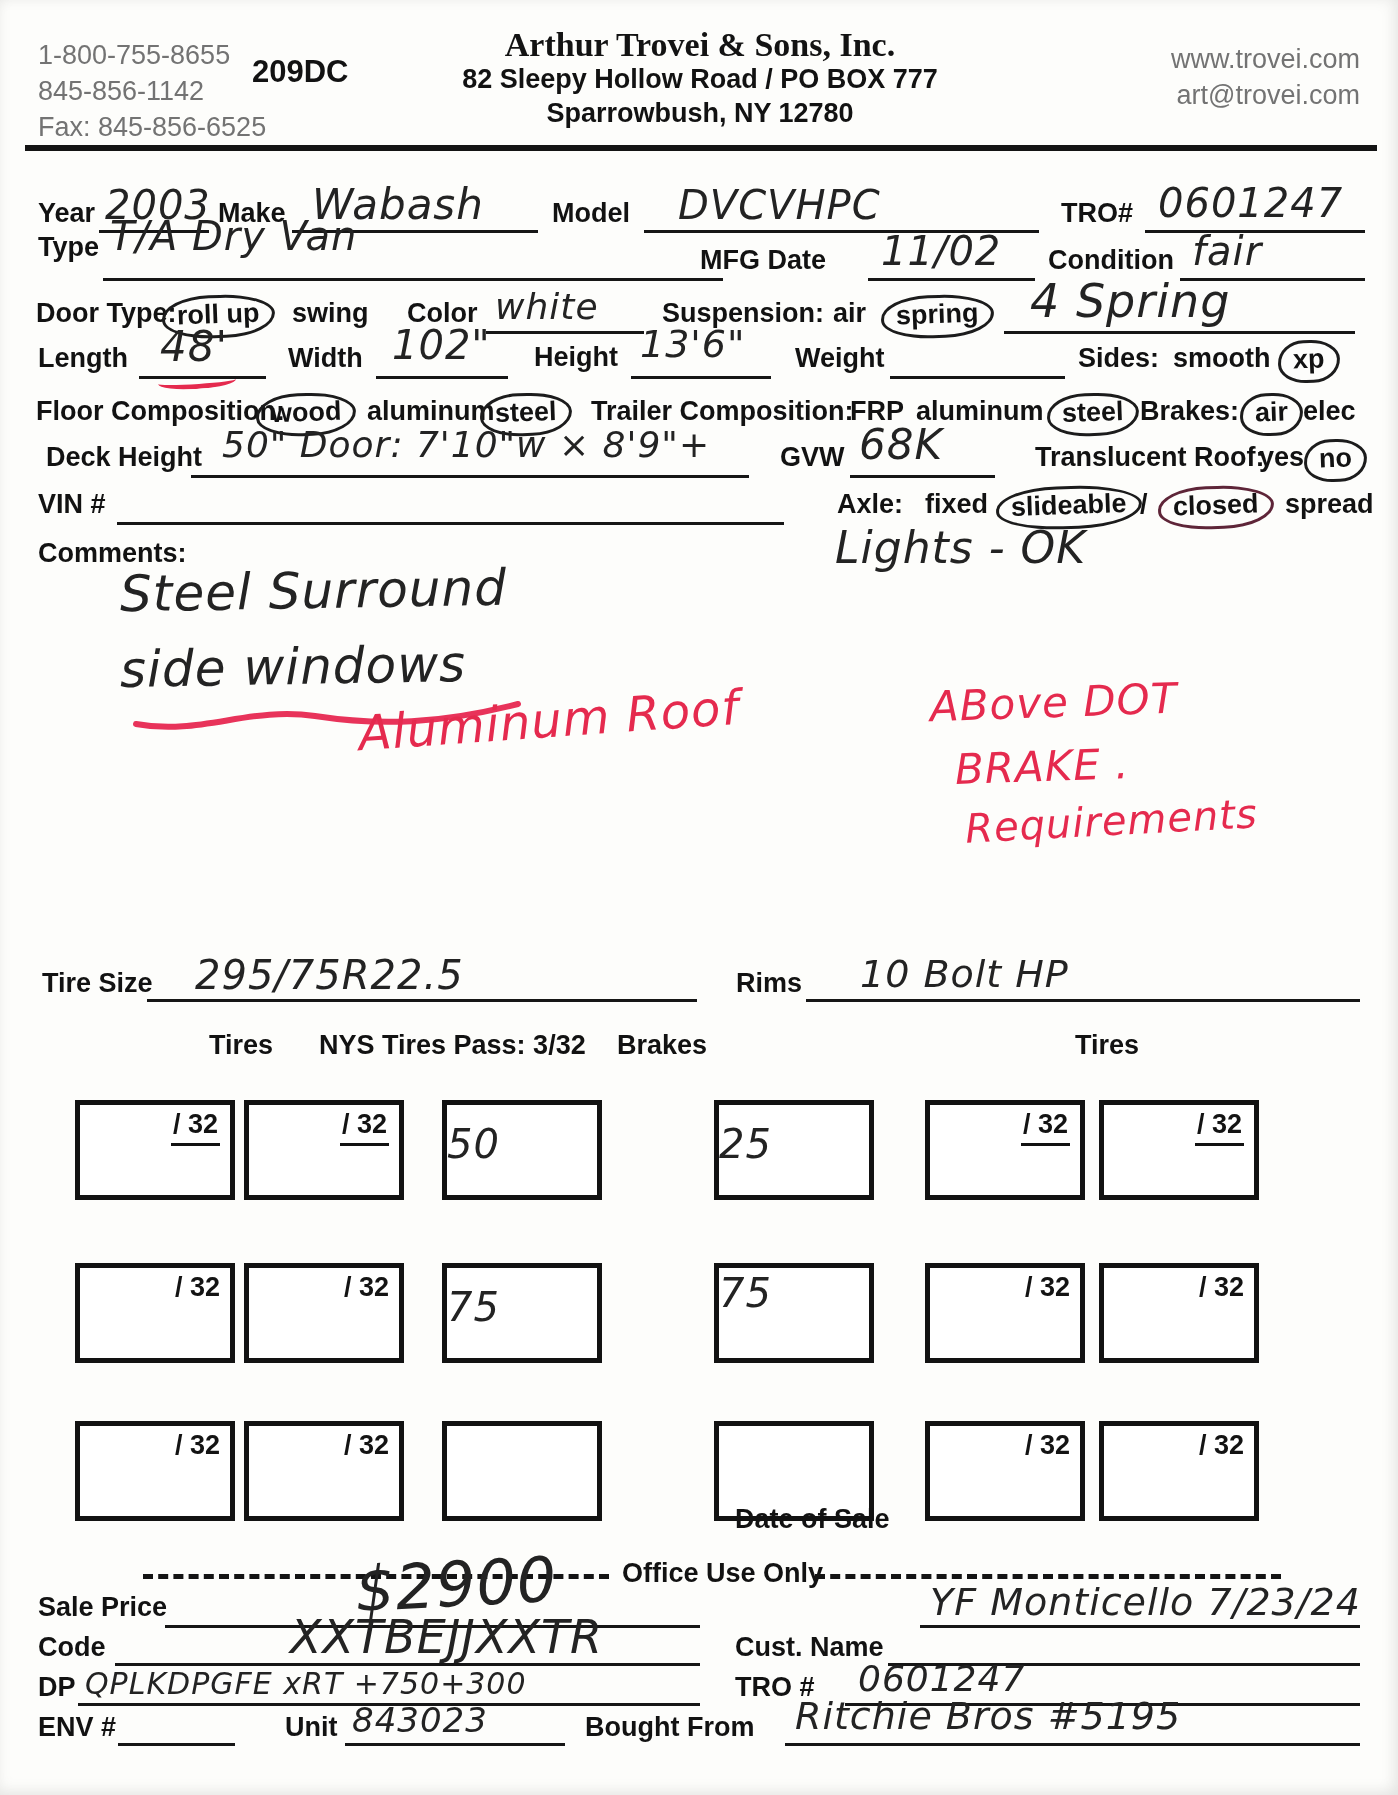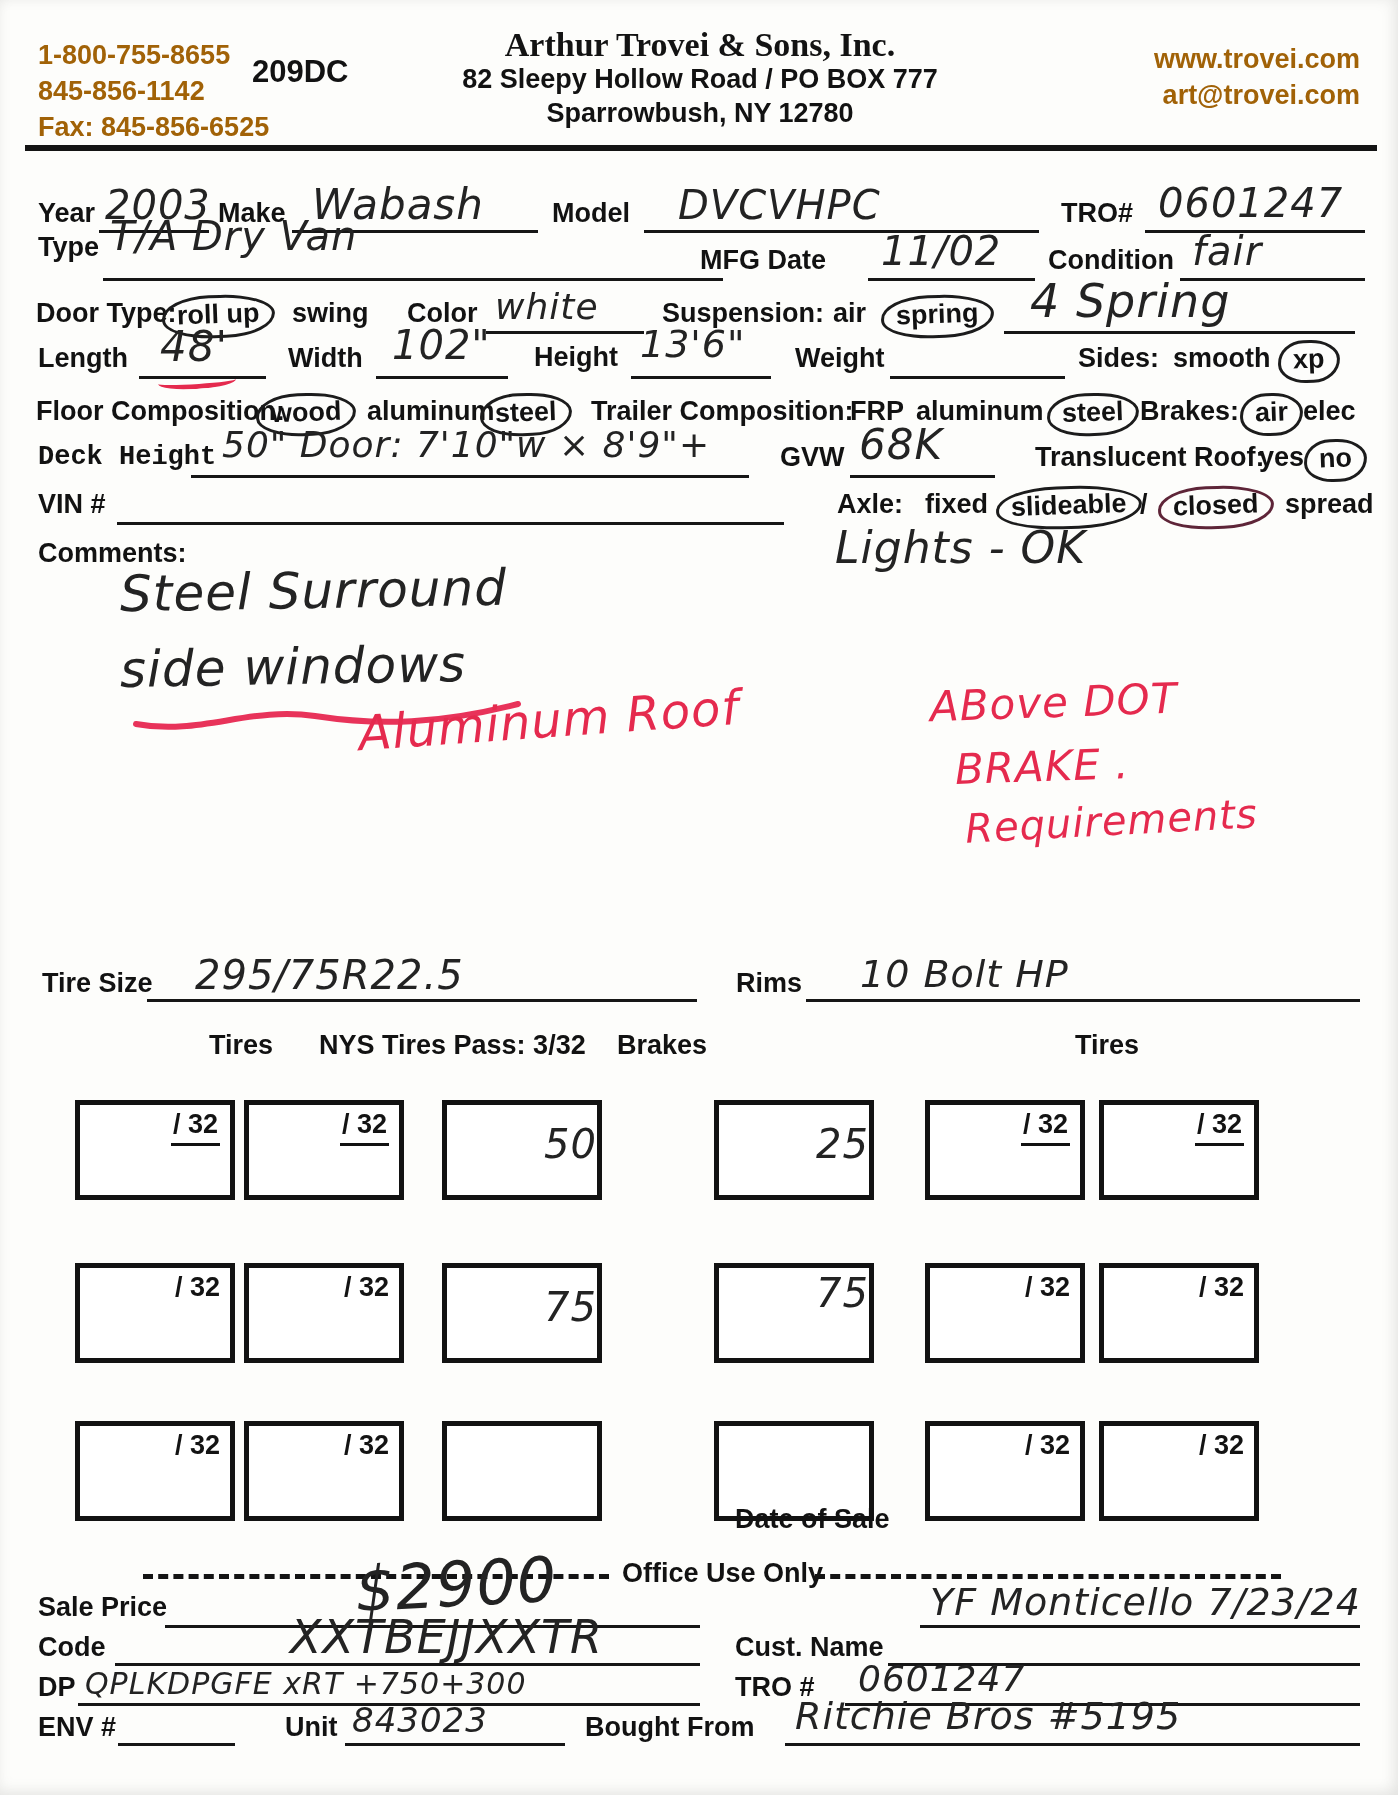--- a/index.html
+++ b/index.html
@@ -1,34 +1,34 @@
 <!DOCTYPE html>
 <html><head>
 <meta charset="utf-8">
 <style>
   html,body{margin:0;padding:0;background:#9a9a9a;}
   .page{position:relative;width:1398px;height:1795px;background:#fdfdfb;overflow:hidden;
         font-family:"Liberation Sans",sans-serif;color:#131313;
         box-shadow:inset -6px 0 14px rgba(0,0,0,.06), inset 0 -6px 14px rgba(0,0,0,.05);}
   .abs{position:absolute;white-space:nowrap;}
   .lbl{font-weight:700;font-size:27px;color:#121212;}
-  .lbl-n{font-weight:700;font-size:27px;color:#a16207;}
+  .lbl-n{font-weight:400;font-size:27px;color:#737373;}
   .serif{font-family:"Liberation Serif",serif;}
   .hw{font-family:"DejaVu Sans",sans-serif;font-style:italic;color:#232323;letter-spacing:1px;}
   .hw.red{color:#e52a4e;}
   .rule{position:absolute;border-bottom:3px solid #161616;height:0;}
   .thick{position:absolute;background:#141414;}
   .circ{display:inline-block;border:3px solid #1c1c1c;
         border-radius:48% 55% 50% 52% / 60% 52% 62% 50%;
         padding:1px 12px 5px;margin:-1px -12px -5px;transform:rotate(-2deg);}
   .circ.maroon{border-color:#5e2538;}
   .tbox{position:absolute;width:150px;height:90px;border:5px solid #121212;background:#fff;}
   .frac{position:absolute;top:4px;right:10px;font-weight:700;font-size:27px;}
   .frac.fu{border-bottom:3px solid #121212;padding:0 2px 3px;}
-  .tval{position:absolute;left:0;right:0;top:16px;text-align:right;font-size:40px;}
+  .tval{position:absolute;left:0;right:0;top:16px;text-align:left;font-size:40px;}
   .dash{position:absolute;height:0;border-top:5px dashed #141414;}
   .swoosh{position:absolute;border-bottom:5px solid #e52a4e;border-radius:0 0 55% 60%;
           transform:rotate(-4deg);}
 </style>
 </head>
 <body>
 
 <div class="page">
 
   <div class="abs lbl-n" style="left:38px;top:40px;">1-800-755-8655</div>
@@ -98,21 +98,21 @@
   <span class="abs lbl" style="left:367px;top:396px;">aluminum</span>
   <span class="abs lbl circ" style="left:492px;top:394px;">steel</span>
   <span class="abs lbl" style="left:591px;top:396px;">Trailer Composition:</span>
   <span class="abs lbl" style="left:850px;top:396px;">FRP</span>
   <span class="abs lbl" style="left:916px;top:396px;">aluminum</span>
   <span class="abs lbl circ" style="left:1059px;top:394px;">steel</span>
   <span class="abs lbl" style="left:1140px;top:396px;">Brakes:</span>
   <span class="abs lbl circ" style="left:1252px;top:394px;">air</span>
   <span class="abs lbl" style="left:1303px;top:396px;">elec</span>
 
-  <span class="abs lbl" style="left:38px;top:442px;font-family:Liberation Mono, monospace;">Deck Height</span>
+  <span class="abs lbl" style="left:46px;top:442px;">Deck Height</span>
   <div class="rule" style="left:191px;top:475px;width:558px;"></div>
   <span class="abs hw" style="left:222px;top:424px;font-size:36px;">50" Door: 7'10"w × 8'9"+</span>
   <span class="abs lbl" style="left:780px;top:442px;">GVW</span>
   <div class="rule" style="left:850px;top:475px;width:145px;"></div>
   <span class="abs hw" style="left:859px;top:420px;font-size:42px;">68K</span>
   <span class="abs lbl" style="left:1035px;top:442px;">Translucent Roof:</span>
   <span class="abs lbl" style="left:1259px;top:442px;">yes</span>
   <span class="abs lbl circ" style="left:1316px;top:440px;">no</span>
 
   <span class="abs lbl" style="left:38px;top:489px;">VIN #</span>

